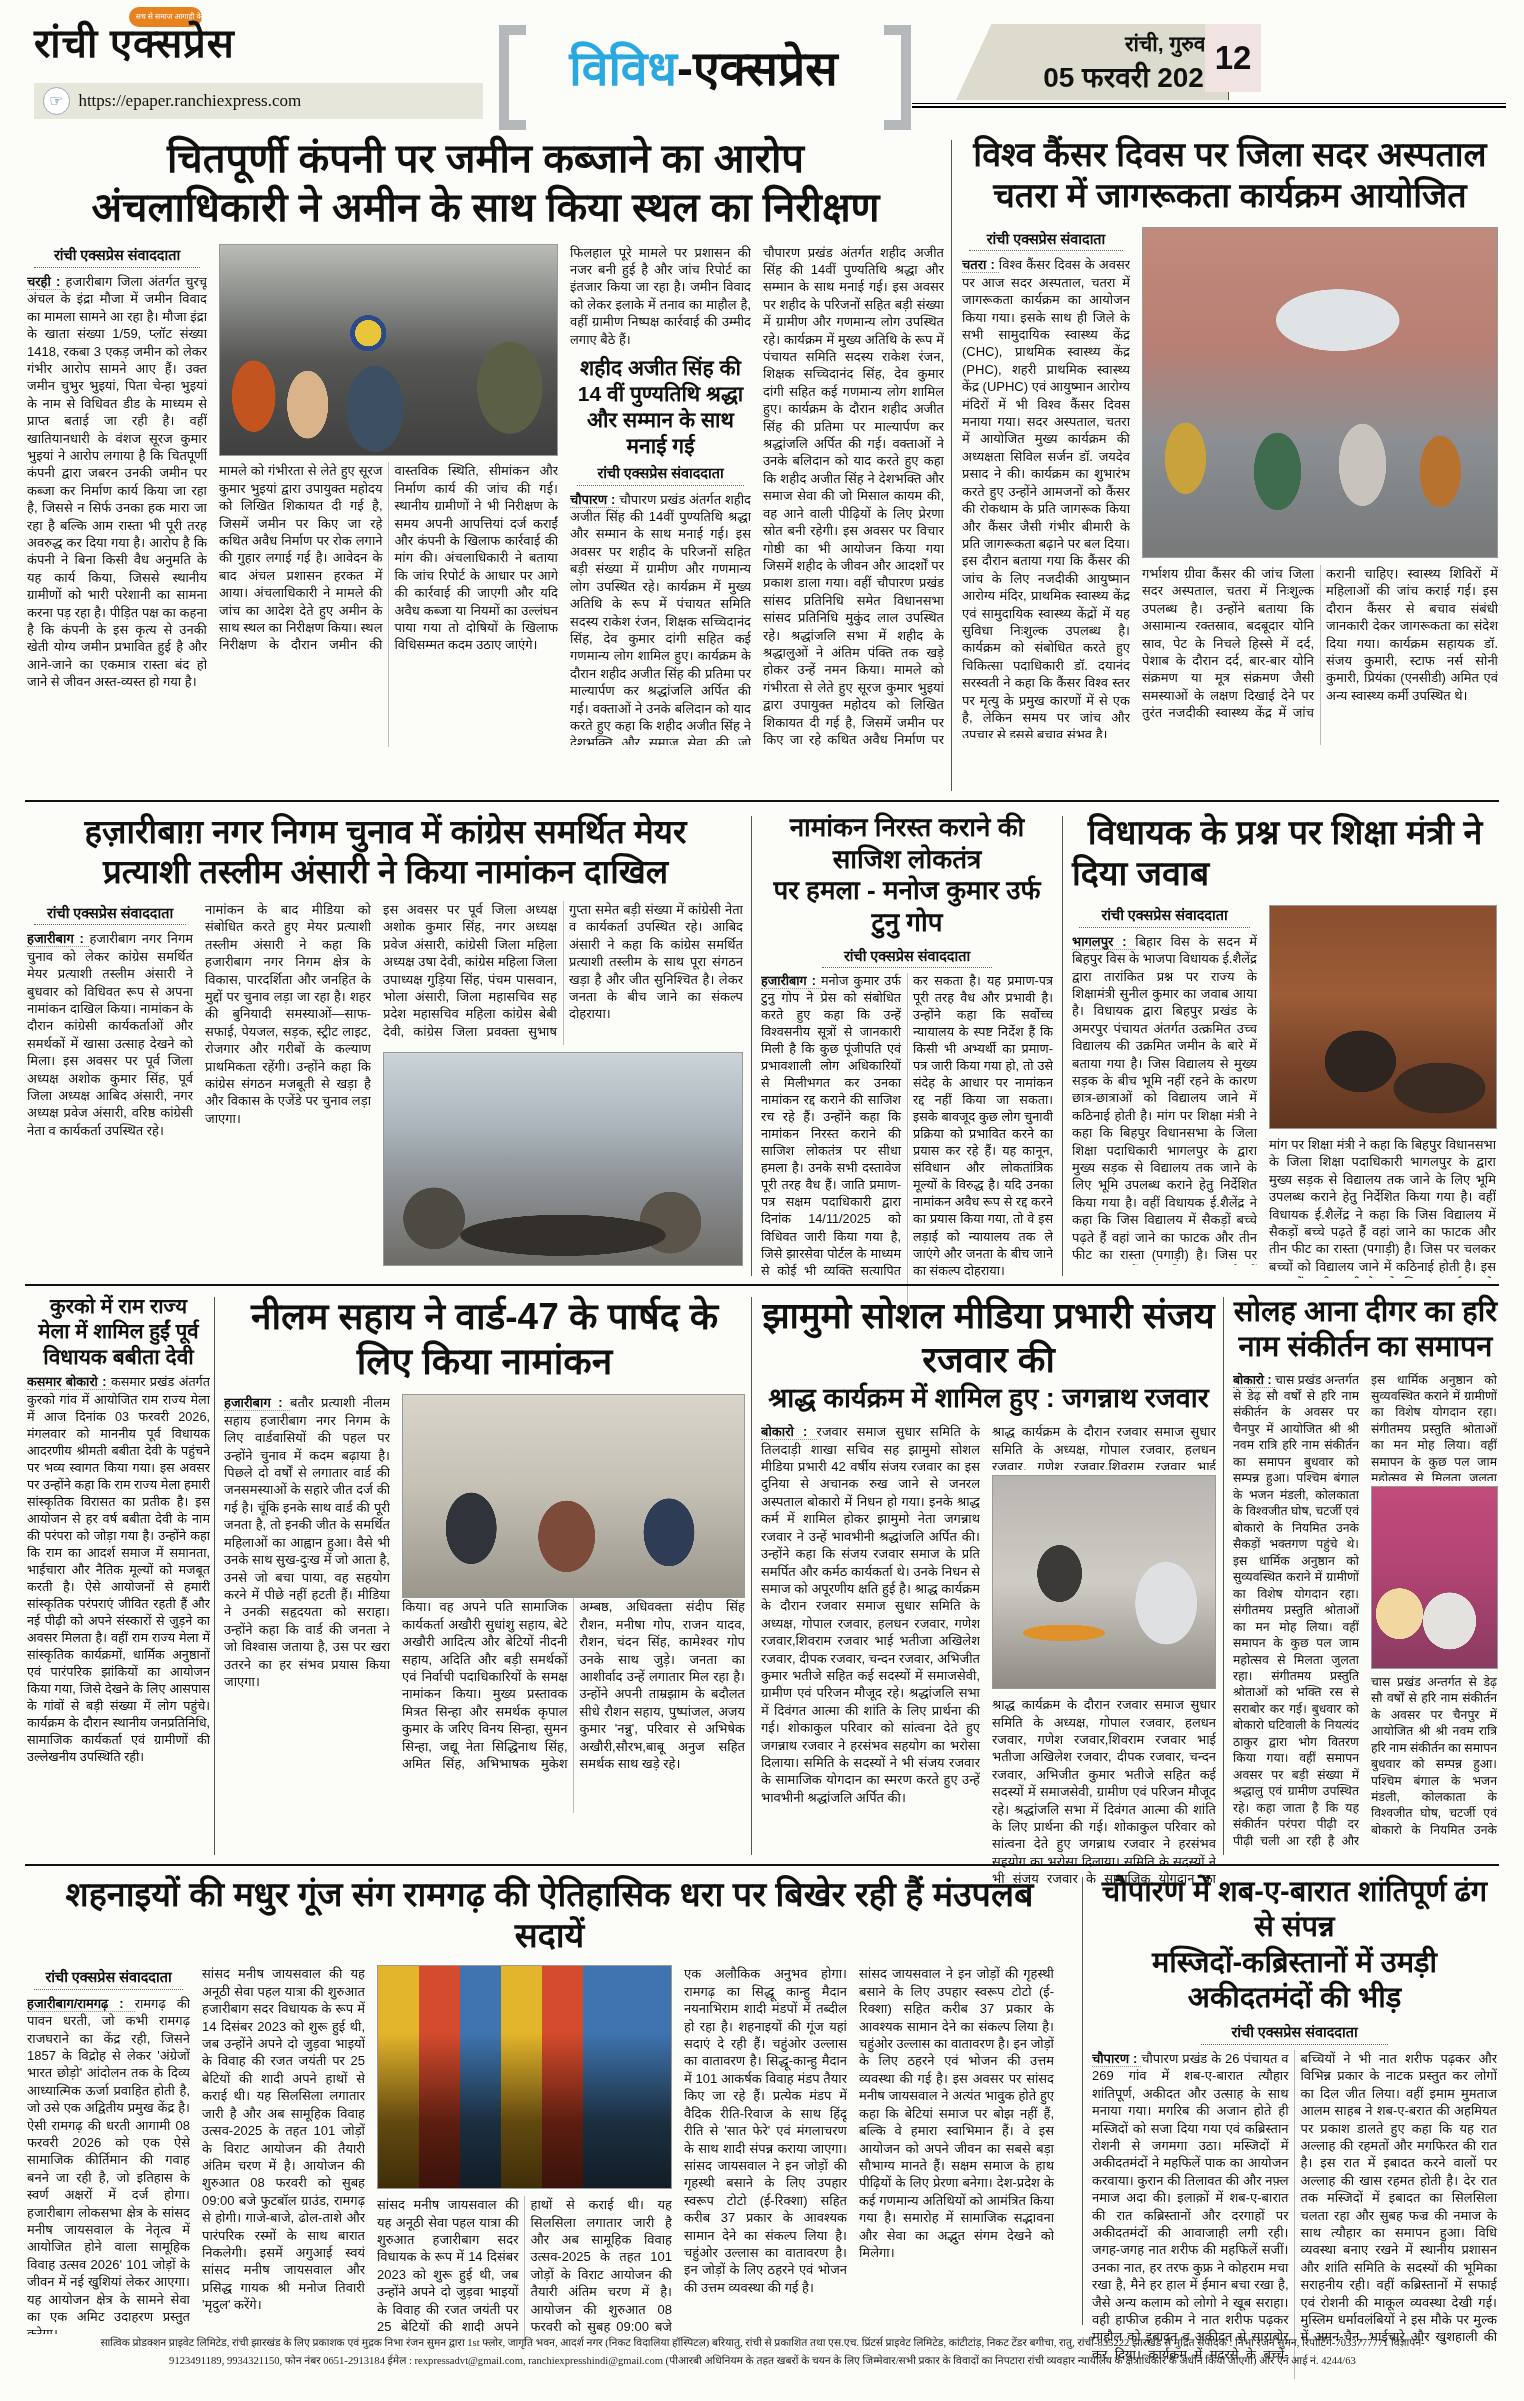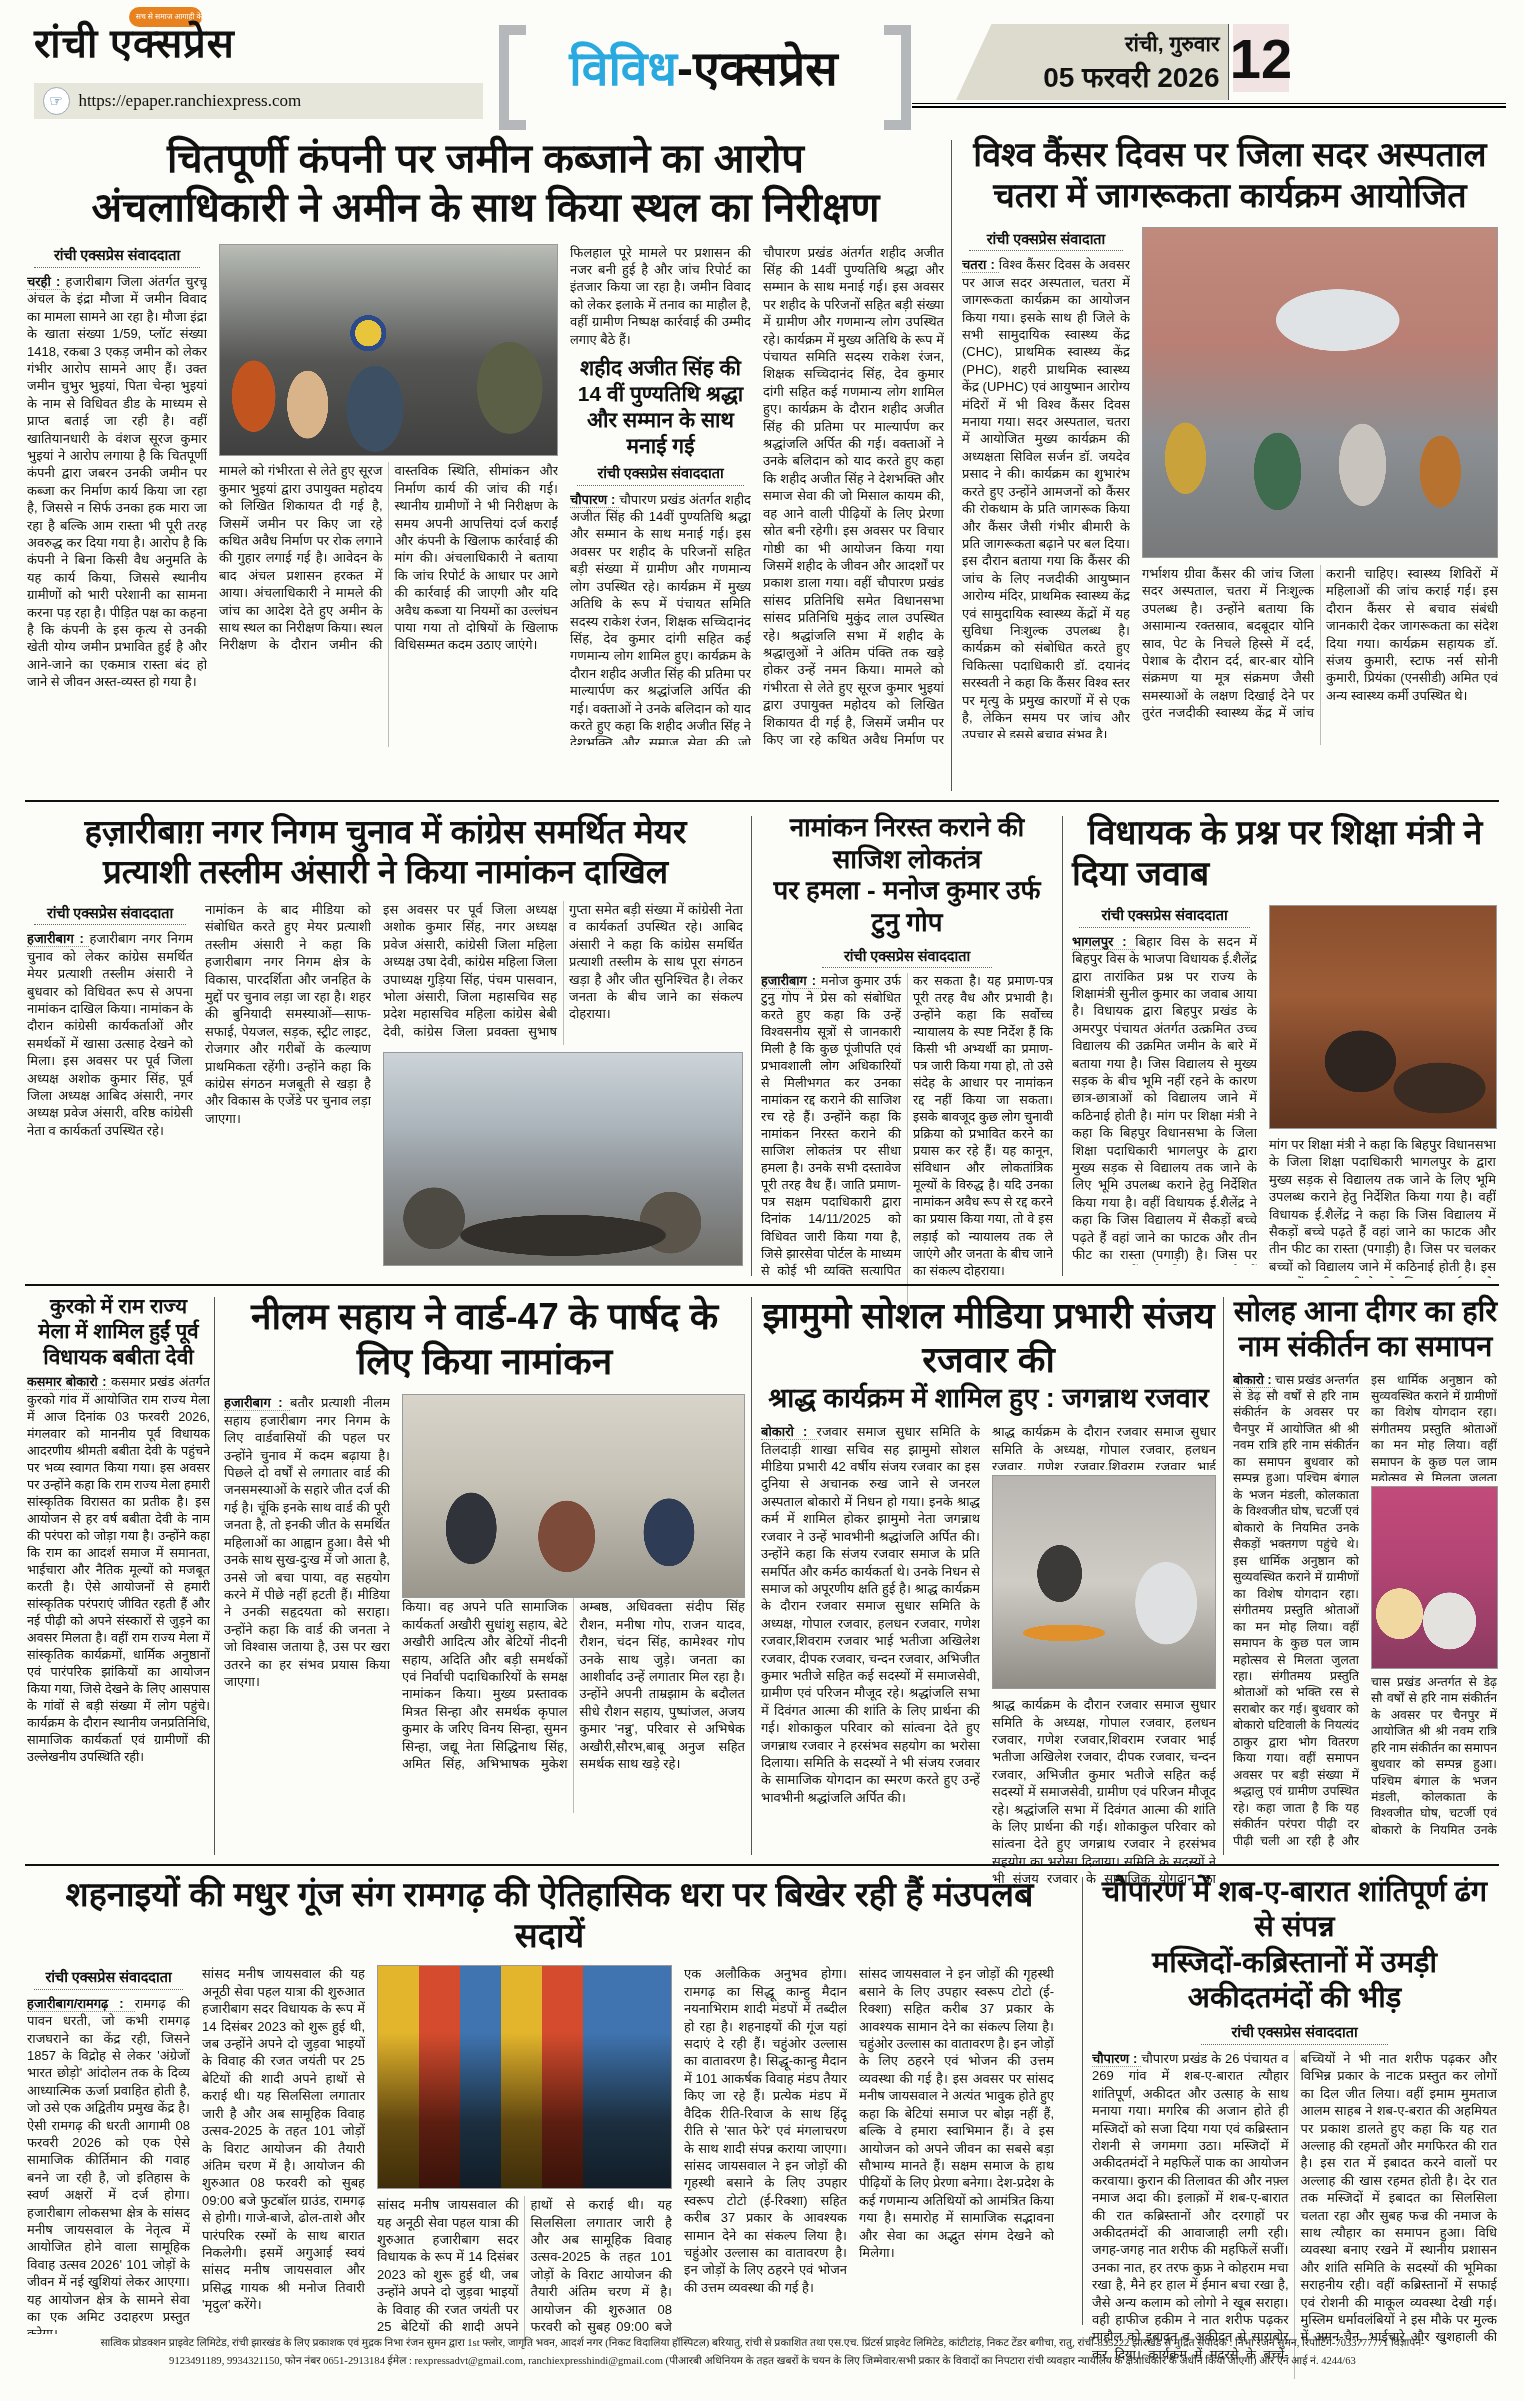--- a/index.html
+++ b/index.html
@@ -14,21 +14,21 @@
   .urltext{font-size:17px;font-family:"Liberation Serif","DejaVu Serif",serif;}
   .brk{position:absolute;top:25.4px;width:17px;height:85px;}
   .brk.l{left:499px;border-left:10.2px solid #b4b8bb;border-top:10.2px solid #b4b8bb;border-bottom:10.2px solid #b4b8bb;}
   .brk.r{left:884px;border-right:10.2px solid #b4b8bb;border-top:10.2px solid #b4b8bb;border-bottom:10.2px solid #b4b8bb;}
   .sectiontitle{position:absolute;left:527px;top:34px;width:353px;text-align:center;font-size:48px;font-weight:bold;}
   .sectiontitle .hiwrd{color:#2aa9e0;}
   .dateblock{position:absolute;left:956px;top:24px;width:273px;height:76px;background:#dcdbce;
              clip-path:polygon(13% 0,100% 0,100% 100%,0 100%);text-align:right;padding:5.1px 8.5px 0 0;box-sizing:border-box;border-right:1.7px solid #555;}
   .dateblock .l1{font-size:21px;font-weight:bold;}
   .dateblock .l2{font-size:28px;font-weight:bold;}
-  .pagenumbox{position:absolute;left:1233px;top:24px;width:56px;height:68px;background:#f2e3e3;display:flex;align-items:center;justify-content:center;font-size:56px;font-weight:bold;}
+  .pagenumbox{position:absolute;left:1205px;top:24px;width:56px;height:68px;background:#f2e3e3;display:flex;align-items:center;justify-content:center;font-size:33px;font-weight:bold;}
   .hdrule{position:absolute;left:912px;top:103px;width:594px;height:5.1px;border-top:1.7px solid #000;border-bottom:2.5px solid #000;box-sizing:border-box;}
   
   .hl{font-weight:bold;text-align:center;line-height:1.22;}
   .byline{font-weight:bold;text-align:center;font-size:14.4px;border-bottom:0.8px dotted #666;padding-bottom:2.5px;margin:1.7px 6.8px 5.1px 6.8px;}
   .dl{font-weight:bold;border-bottom:0.8px dotted #888;}
   .dl::after{content:" : ";}
   .bodytxt{font-size:13px;line-height:1.34;text-align:justify;overflow:hidden;}
   .bodytxt p{margin:0;}
   .c2{column-count:2;column-gap:12px;column-rule:0.8px solid #bbb;}
   .flexrow{display:flex;gap:12px;}

